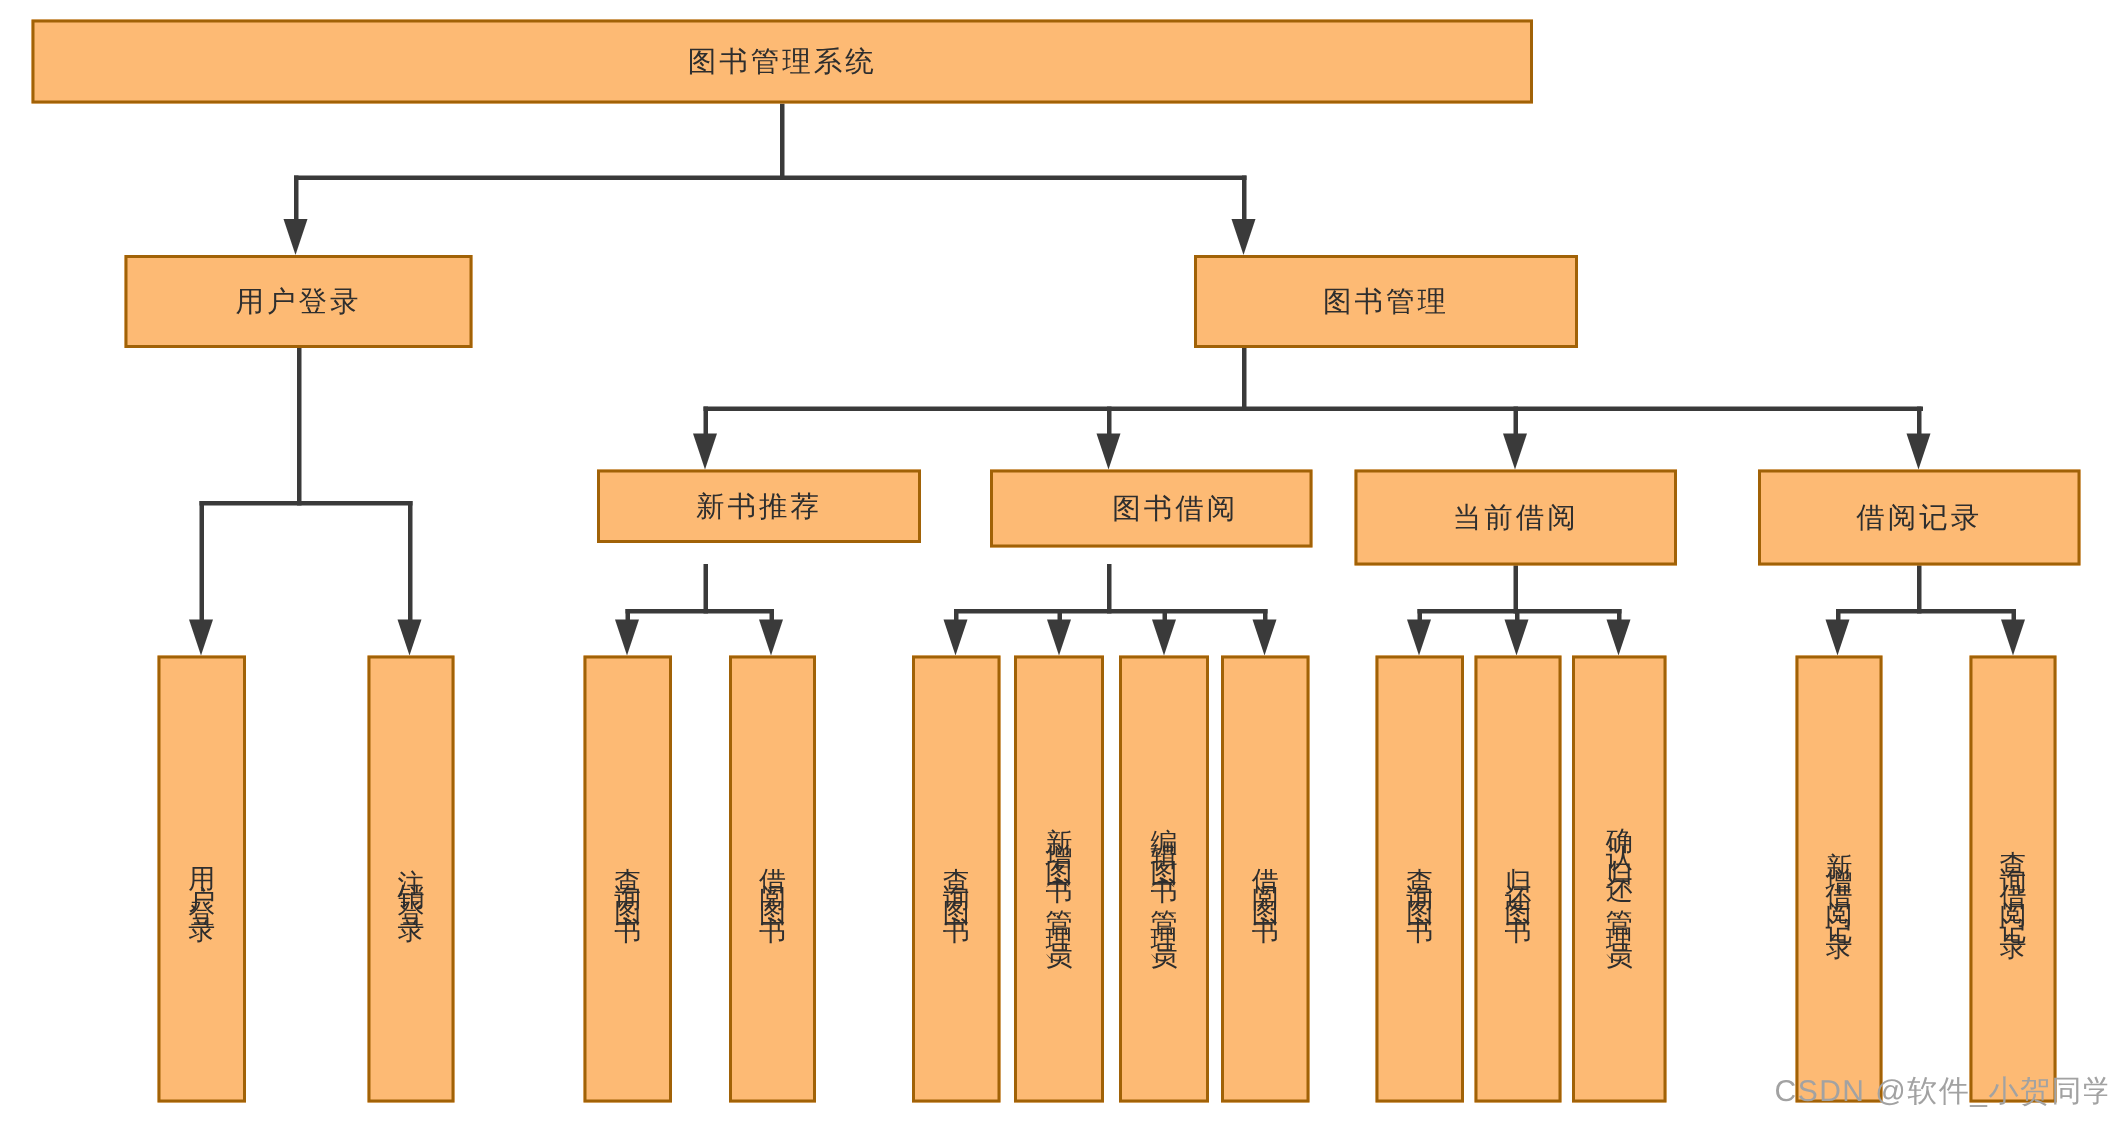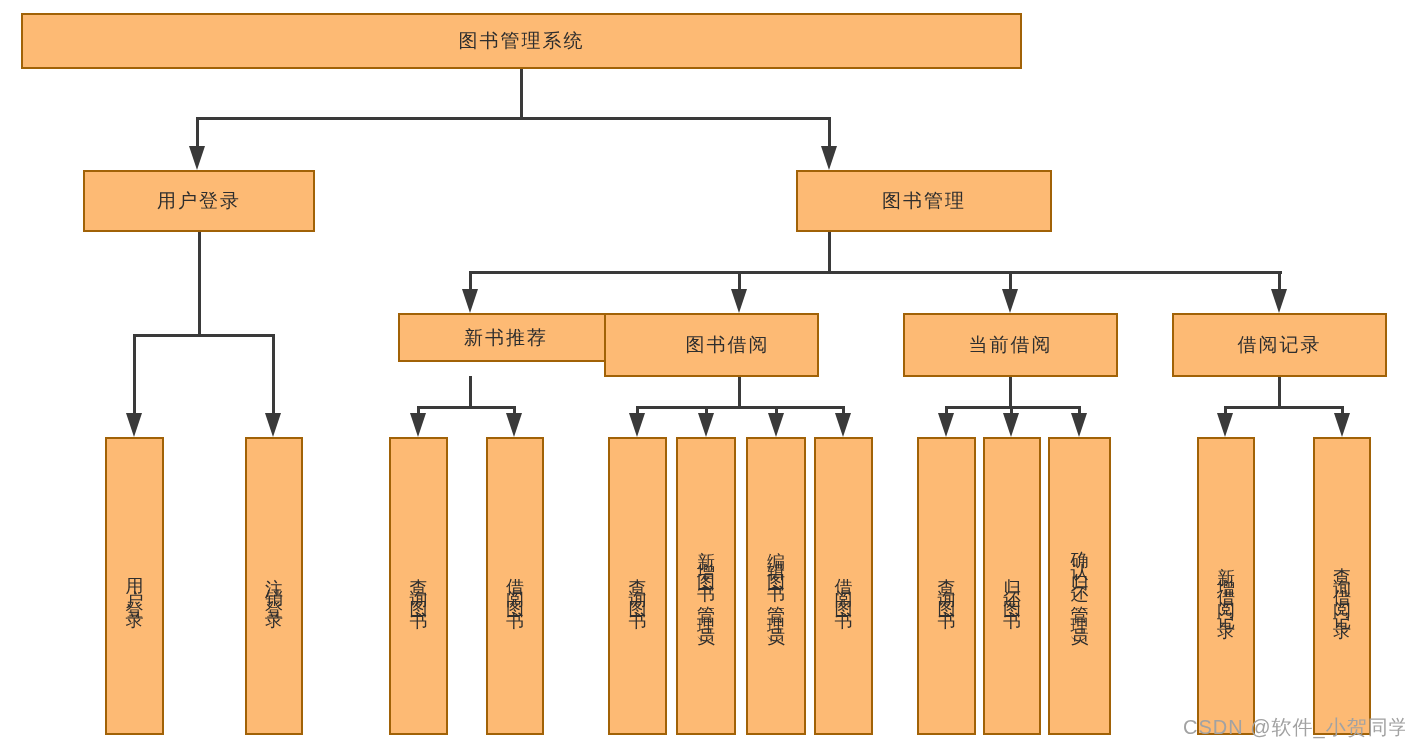--- a/index.html
+++ b/index.html
@@ -24,21 +24,21 @@
   .ah{
     position:absolute;width:0;height:0;z-index:1;
     border-left:8px solid transparent;border-right:8px solid transparent;
     border-top:24px solid #3a3a3a;
   }
   
   .n-root   {left:21px;  top:13px;  width:1001px;height:56px;}
   .n-login  {left:83px;  top:170px; width:232px; height:62px;}
   .n-mgmt   {left:750px; top:170px; width:256px; height:62px;margin-left:46px;}
   .n-rec    {left:362px; top:313px; width:216px; height:49px;margin-left:36px;}
-  .n-bor    {left:604px; top:313px; width:215px; height:64px;padding-left:32px;}
+  .n-bor    {left:660px; top:313px; width:215px; height:52px;padding-left:32px;}
   .n-cur    {left:903px; top:313px; width:215px; height:64px;}
   .n-his    {left:1172px;top:313px; width:215px; height:64px;}
   .leaf     {top:437px;height:298px;}
   .n-a1{left:105px;width:59px;} .n-a2{left:245px;width:58px;}
   .n-b1{left:389px;width:59px;} .n-b2{left:486px;width:58px;}
   .n-c1{left:608px;width:59px;} .n-c2{left:676px;width:60px;}
   .n-c3{left:746px;width:60px;} .n-c4{left:814px;width:59px;}
   .n-d1{left:917px;width:59px;} .n-d2{left:983px;width:58px;}
   .n-d3{left:1048px;width:63px;}
   .n-e1{left:1197px;width:58px;}.n-e2{left:1313px;width:58px;}

